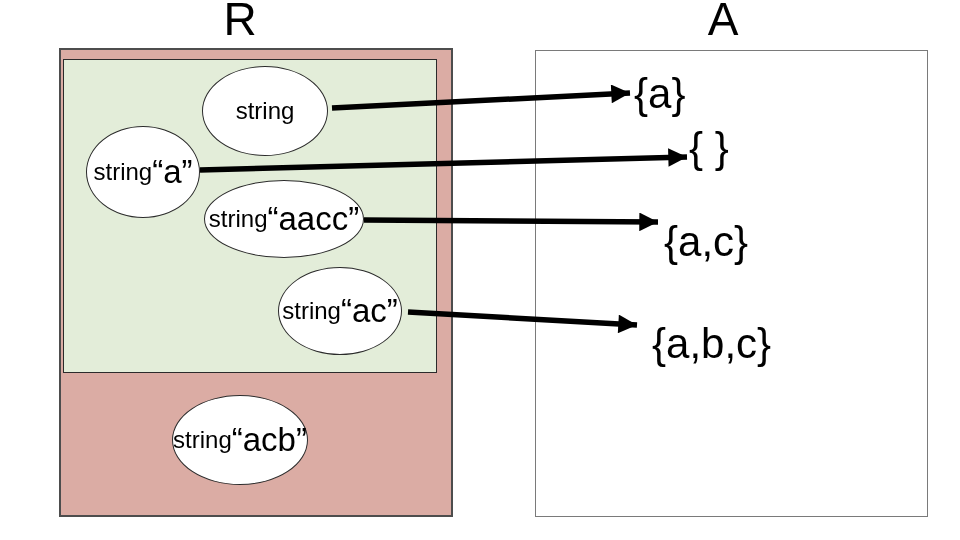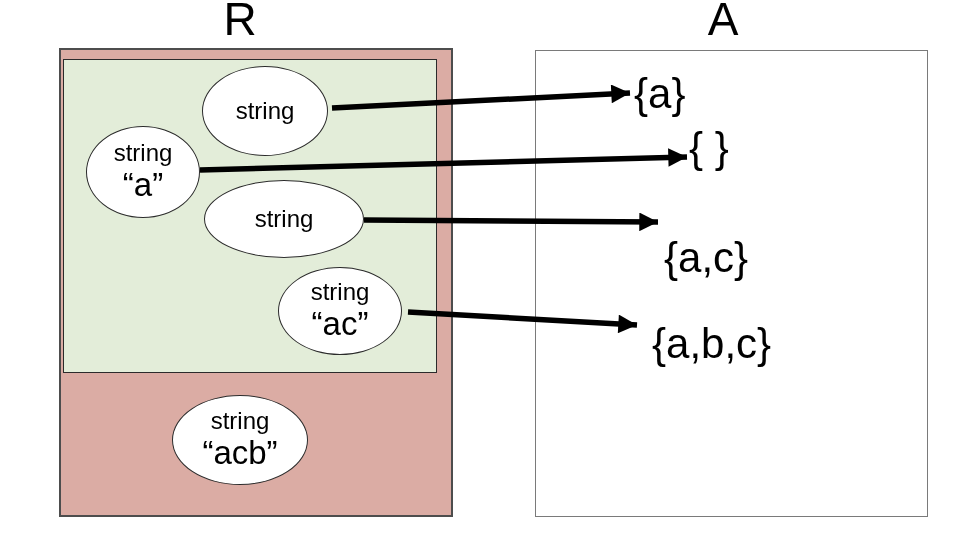--- a/index.html
+++ b/index.html
@@ -44,21 +44,21 @@
     border: 1px solid #7a7a7a;
     background: #ffffff;
   }
   .string-node {
     position: absolute;
     box-sizing: border-box;
     background: #ffffff;
     border: 1.6px solid #2b2b2b;
     border-radius: 50%;
     display: flex;
-    flex-direction: column;
+    flex-direction: row;
     align-items: center;
     justify-content: center;
     text-align: center;
     color: #000000;
   }
   .string-node .node-label {
     font-size: 24px;
     line-height: 26px;
     white-space: nowrap;
   }
@@ -100,35 +100,36 @@
   <div id="nodes-layer">
       <div class="string-node" style="left: 202px; top: 66px; width: 126px; height: 90px;">
         <span class="node-label">string</span>
       </div>
       <div class="string-node" style="left: 86px; top: 126px; width: 114px; height: 92px;">
         <span class="node-label">string</span>
         <span class="node-value">“a”</span>
       </div>
       <div class="string-node" style="left: 204px; top: 180px; width: 160px; height: 78px;">
         <span class="node-label">string</span>
+        <span class="node-value">“aacc”</span>
       </div>
       <div class="string-node" style="left: 278px; top: 267px; width: 124px; height: 88px;">
         <span class="node-label">string</span>
         <span class="node-value">“ac”</span>
       </div>
       <div class="string-node" style="left: 172px; top: 395px; width: 136px; height: 90px;">
         <span class="node-label">string</span>
         <span class="node-value">“acb”</span>
       </div>
     </div>
 
   <div id="sets-layer">
       <div class="set-label" style="left: 634px; top: 94px;">{a}</div>
       <div class="set-label" style="left: 689px; top: 148px;">{ }</div>
-      <div class="set-label" style="left: 664px; top: 242px; margin-top: 16px;">{a,c}</div>
+      <div class="set-label" style="left: 664px; top: 242px;">{a,c}</div>
       <div class="set-label" style="left: 652px; top: 344px;">{a,b,c}</div>
     </div>
 
   <svg class="arrows-layer" id="arrows-layer" xmlns="http://www.w3.org/2000/svg" viewBox="0 0 960 540">
     <defs>
       <marker id="arrowhead" viewBox="0 0 10 10" refX="10" refY="5" markerWidth="4" markerHeight="3.4" orient="auto" markerUnits="strokeWidth">
         <path d="M 0 0 L 10 5 L 0 10 z" fill="#000000"></path>
       </marker>
     </defs>
     <g id="arrow-lines">

